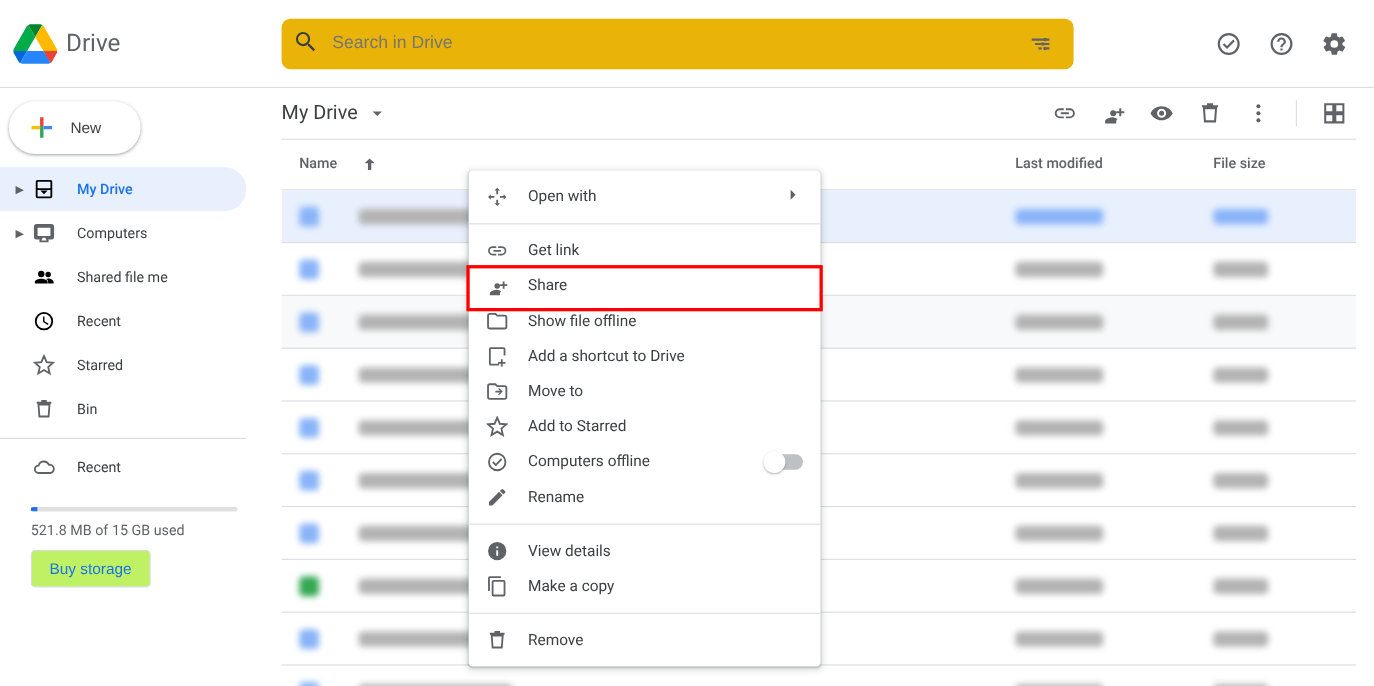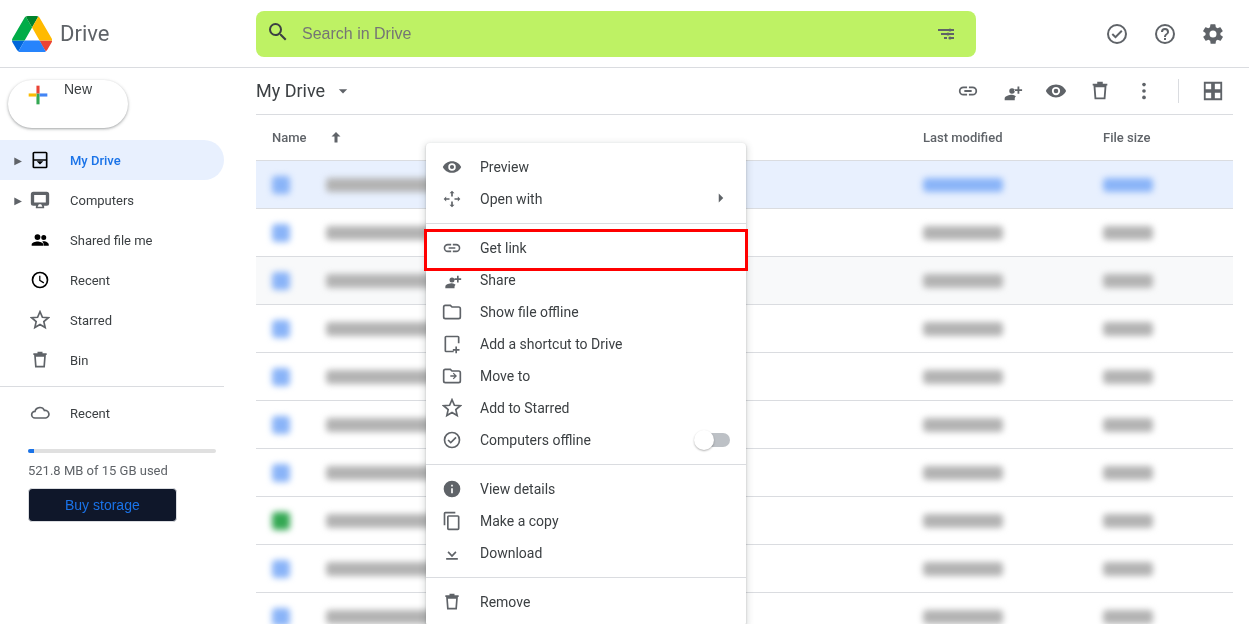--- a/index.html
+++ b/index.html
@@ -23,71 +23,71 @@
     width: 1249px;
     height: 624px;
     overflow: hidden;
     position: relative;
   }
 
   
   .header {
     display: flex;
     align-items: center;
-    height: 68px;
+    height: 80px;
     padding: 0 16px 0 12px;
     border-bottom: 1px solid var(--border-gray);
   }
   .logo-block { display: flex; align-items: center; width: 240px; flex-shrink:0; }
   .logo-svg { width: 40px; height: 40px; }
   .logo-text { font-size: 22px; color: #5f6368; margin-left: 8px; }
   .search-bar {
     flex: 1; max-width: 720px; height: 46px;
-    background: #bef264; border-radius: 8px;
+    background: #eab308; border-radius: 8px;
     display: flex; align-items: center; padding: 0 10px;
     margin-left: 4px;
   }
   .search-input {
     flex:1; border:none; background:transparent; outline:none;
     font-size:16px; color:#5f6368; margin-left:10px;
   }
   .header-actions { display:flex; align-items:center; margin-left:auto; gap:8px; padding-left:30px; }
   .icon-btn { width:40px; height:40px; border-radius:50%; display:flex; align-items:center; justify-content:center; color:#5f6368; }
   .icon-btn svg, .ctx-item svg, .small-icon svg { fill: currentColor; }
 
   
   .body { display:flex; height: calc(100% - 64px); }
 
   
   .sidebar { width: 240px; flex-shrink:0; padding: 12px 0 0 0; display:flex; flex-direction:column; }
   .new-btn {
     margin: 0 0 12px 8px; width: 120px; height: 48px;
     border-radius: 24px; background:#fff;
     border: none; box-shadow: 0 1px 2px rgba(60,64,67,.3), 0 1px 3px 1px rgba(60,64,67,.15);
-    display:flex; justify-content:flex-start; gap:12px;
+    display:flex; align-items:center; justify-content:flex-start; gap:12px;
     padding-left:16px; font-size:14px; color:var(--text-dark); font-weight:500;
     cursor:pointer;
   }
   .nav-item {
     height:40px; display:flex; align-items:center;
     padding-left: 8px; border-radius: 0 20px 20px 0; margin-right:16px;
     font-size:13px;
     cursor:pointer;
   }
   .nav-item .expand { width:20px; display:flex; justify-content:center; color:#5f6368; font-size:10px; }
   .nav-item .nav-icon { width:24px; height:24px; margin: 0 18px 0 0; display:flex; align-items:center; justify-content:center; color:#5f6368;}
   .nav-item.active { background: var(--selected-blue); color: var(--brand-blue); font-weight:500; }
   .nav-item.active .nav-icon { color: var(--brand-blue); }
   .nav-separator { border-top:1px solid var(--border-gray); margin: 6px 16px 6px 0; }
   .storage-block { padding: 6px 24px 0 28px; font-size:13px; color:var(--text-gray); }
   .storage-bar { height:4px; background:#e0e0e0; border-radius:4px; margin:10px 0; position:relative; overflow:hidden;}
   .storage-bar::after { content:""; position:absolute; left:0; top:0; bottom:0; width:3%; background: var(--brand-blue); }
   .buy-storage {
-    margin-top:10px; padding: 8px 36px; border:1px solid var(--border-gray);
-    background:#0f172a; color: var(--brand-blue); font-size:14px; font-weight:500;
+    margin-top:10px; padding: 8px 16px; border:1px solid var(--border-gray);
+    background:#bef264; color: var(--brand-blue); font-size:14px; font-weight:500;
     border-radius:4px; cursor:pointer;
   }
 
   
   .main { flex:1; display:flex; flex-direction:column; padding: 0 16px 0 16px; position:relative; }
   .main-header {
     height: 48px; display:flex; align-items:center; border-bottom: 1px solid var(--border-gray);
   }
   .breadcrumb { font-size:18px; color:var(--text-dark); display:flex; align-items:center; gap:6px; }
   .breadcrumb svg { margin-left:2px; }
@@ -461,28 +461,20 @@
         <div class="col-size">
             <span class="blur-box size-blur"></span>
           </div>
       </div>
     </div>
 
     <div class="context-menu">
       <div class="ctx-item">
         <span class="ctx-icon">
             <svg width="20" height="20" viewBox="0 0 24 24">
-              <path d="M12 5C7 5 2.7 8.1 1 12c1.7 3.9 6 7 11 7s9.3-3.1 11-7c-1.7-3.9-6-7-11-7zm0 11.5A4.5 4.5 0 1112 7.5a4.5 4.5 0 010 9zm0-7a2.5 2.5 0 100 5 2.5 2.5 0 000-5z"></path>
-            </svg>
-          </span>
-        <span>Preview</span>
-      </div>
-      <div class="ctx-item">
-        <span class="ctx-icon">
-            <svg width="20" height="20" viewBox="0 0 24 24">
               <path d="M12 2l3 3h-2v4h-2V5H9zM2 12l3-3v2h4v2H5v2zm20 0l-3 3v-2h-4v-2h4V9zM12 22l-3-3h2v-4h2v4h2z"></path>
             </svg>
           </span>
         <span>Open with</span>
         <span class="chev"><svg width="18" height="18" viewBox="0 0 24 24">
               <path d="M9 6l6 6-6 6z"></path>
             </svg></span>
       </div>
       <div class="ctx-sep"></div>
       <div class="ctx-item">
@@ -536,44 +528,44 @@
       </div>
       <div class="ctx-item">
         <span class="ctx-icon">
             <svg width="20" height="20" viewBox="0 0 24 24">
               <path d="M12 2a10 10 0 100 20 10 10 0 000-20zm0 18a8 8 0 110-16 8 8 0 010 16zm-1.5-6.2L8 11.3l-1.4 1.4 3.9 3.9 7-7L16.1 8z"></path>
             </svg>
           </span>
         <span>Computers offline</span>
         <span class="ctx-toggle"></span>
       </div>
+      <div class="ctx-item">
+        <span class="ctx-icon">
+            <svg width="20" height="20" viewBox="0 0 24 24">
+              <path d="M3 17.25V21h3.75L17.8 9.94l-3.75-3.75zM20.7 7.04a1 1 0 000-1.41l-2.34-2.34a1 1 0 00-1.41 0L15 5.24l3.75 3.75z"></path>
+            </svg>
+          </span>
+        <span>Rename</span>
+      </div>
       <div class="ctx-sep"></div>
       <div class="ctx-item">
         <span class="ctx-icon">
             <svg width="20" height="20" viewBox="0 0 24 24">
               <path d="M12 2a10 10 0 100 20 10 10 0 000-20zm1 15h-2v-6h2zm0-8h-2V7h2z"></path>
             </svg>
           </span>
         <span>View details</span>
       </div>
       <div class="ctx-item">
         <span class="ctx-icon">
             <svg width="20" height="20" viewBox="0 0 24 24">
               <path d="M16 1H4a2 2 0 00-2 2v14h2V3h12zm3 4H8a2 2 0 00-2 2v14a2 2 0 002 2h11a2 2 0 002-2V7a2 2 0 00-2-2zm0 16H8V7h11z"></path>
             </svg>
           </span>
         <span>Make a copy</span>
-      </div>
-      <div class="ctx-item">
-        <span class="ctx-icon">
-            <svg width="20" height="20" viewBox="0 0 24 24">
-              <path d="M5 20h14v-2H5zM12 2v12l4-4 1.4 1.4L12 17 6.6 11.4 8 10l4 4V2z"></path>
-            </svg>
-          </span>
-        <span>Download</span>
       </div>
       <div class="ctx-sep"></div>
       <div class="ctx-item">
         <span class="ctx-icon">
             <svg width="20" height="20" viewBox="0 0 24 24">
               <path d="M6 7h12l-1 13H7zM4 5h16M10 3h4v2h-4z" fill="none" stroke="currentColor" stroke-width="2"></path>
             </svg>
           </span>
         <span>Remove</span>
       </div>

